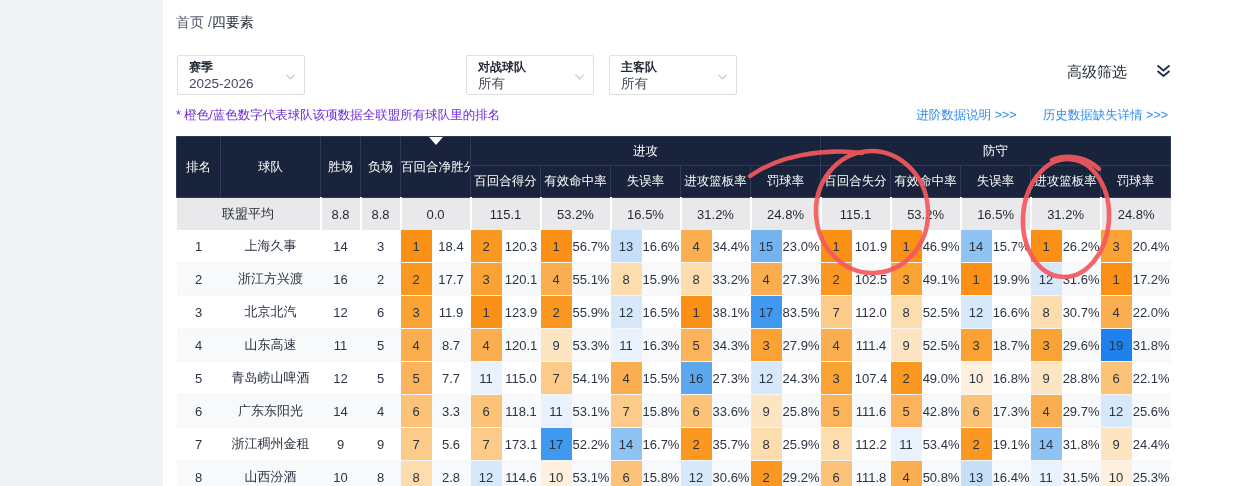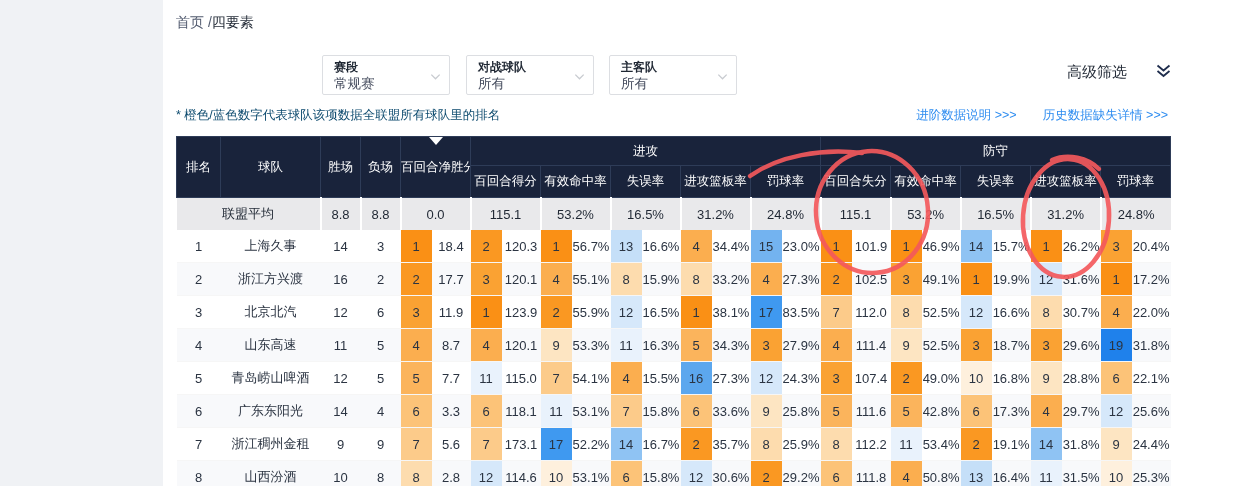--- a/index.html
+++ b/index.html
@@ -17,21 +17,21 @@
   
   .fbox{position:absolute;top:55px;width:128px;height:40px;border:1px solid #dcdee2;
         border-radius:2px;background:#fff;box-sizing:border-box;padding:3px 22px 3px 11px;cursor:pointer}
   .flabel{font-size:12px;font-weight:bold;color:#1f2733;line-height:16px;white-space:nowrap}
   .fvalue{font-size:13.5px;color:#454c5e;line-height:17px;white-space:nowrap}
   .fchev{position:absolute;right:7px;top:13px}
 
   .advanced{position:absolute;left:904px;top:63px;display:flex;align-items:center;gap:28px;
             font-size:15px;color:#1f2733;cursor:pointer}
 
-  .note{position:absolute;left:13px;top:107px;font-size:12.5px;color:#0c4a6e}
+  .note{position:absolute;left:13px;top:107px;font-size:12.5px;color:#6d28d9}
   .links{position:absolute;top:107px;right:85px;display:flex;gap:26px;font-size:12.5px}
   .links a{color:#2d8cf0;text-decoration:none;white-space:nowrap;cursor:pointer}
 
   
   .twrap{position:absolute;left:13px;top:136px}
   table{border-collapse:collapse;table-layout:fixed;width:994px}
   th{background:#19233b;color:#fff;font-weight:normal;font-size:12.5px;
      border:1px solid #2e3c58;padding:0;text-align:center;position:relative;
      white-space:nowrap;overflow:hidden;cursor:pointer}
   tr.hr1 th{height:28px}
@@ -54,23 +54,23 @@
 </head>
 <body>
 
 <div class="card">
 
   <div class="breadcrumb">
     <span>首页</span>
     <span>/</span><span class="cur">四要素</span>
   </div>
 
-  <div class="fbox" style="left:159px">
-    <div class="flabel">赛段</div>
-    <div class="fvalue">常规赛</div>
+  <div class="fbox" style="left:14px">
+    <div class="flabel">赛季</div>
+    <div class="fvalue">2025-2026</div>
     <span class="fchev">
       <svg width="13" height="13" viewBox="0 0 14 14">
           <path d="M2.5 5 L7 9.5 L11.5 5" stroke="#c8cbd0" stroke-width="1.4" fill="none"></path>
         </svg>
     </span>
   </div>
   <div class="fbox" style="left:303px">
     <div class="flabel">对战球队</div>
     <div class="fvalue">所有</div>
     <span class="fchev">

